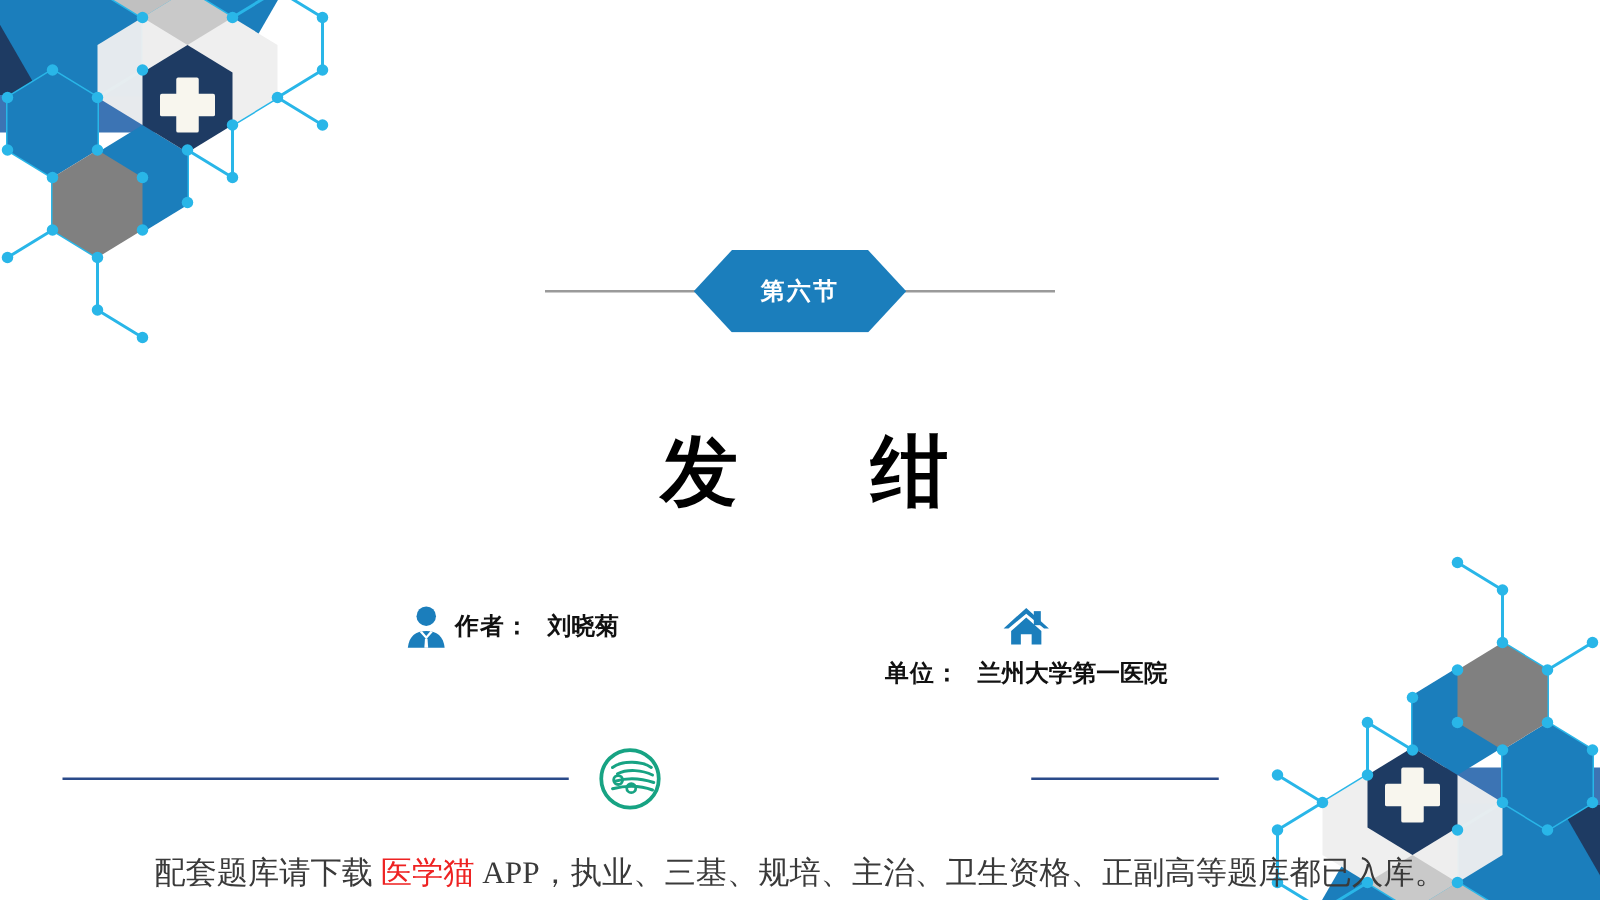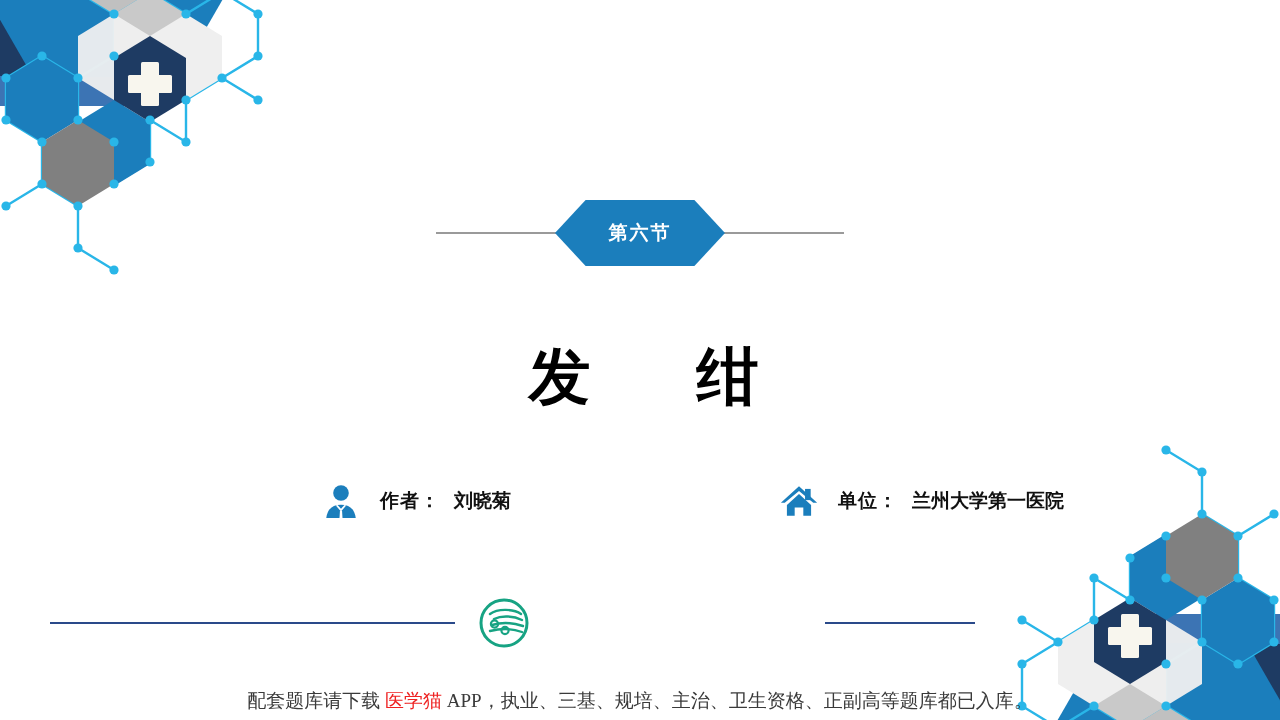--- a/index.html
+++ b/index.html
@@ -44,23 +44,23 @@
     letter-spacing:0.08em;
     font-family:"DejaVu Sans","Liberation Sans",sans-serif;
     margin-left:12px;
   }
   .main-title .gap{display:inline-block;width:48px;}
 
   
   .meta-row{
     position:absolute;left:0;right:0;top:480px;height:48px;
   }
-  .meta-item{position:absolute;display:flex;align-items:center;gap:20px;}
+  .meta-item{position:absolute;display:flex;align-items:center;gap:4px;}
   .meta-author{left:322px;top:0;}
-  .meta-unit{left:780px;top:0;}
+  .meta-unit{left:708px;top:0;flex-direction:column;}
   .meta-icon{width:38px;height:42px;display:block;flex:none;}
   .meta-text{
     font-size:19px;font-weight:bold;color:#111111;
     font-family:"DejaVu Sans","Liberation Sans",sans-serif;
     white-space:nowrap;
   }
   .meta-text .lbl{letter-spacing:1px;}
   .meta-text .val{margin-left:14px;}
 
   
@@ -82,21 +82,21 @@
     font-size:11.5px;letter-spacing:1.25px;color:#2b2b2b;
     font-family:"Liberation Sans","DejaVu Sans",sans-serif;
     margin-top:1px;white-space:nowrap;
   }
 
   
   .promo{
     position:absolute;left:0;right:0;bottom:6px;
     text-align:center;
     font-family:"Liberation Serif","DejaVu Serif",serif;
-    font-size:19px;color:#3a3a3a;
+    font-size:25px;color:#3a3a3a;
     white-space:nowrap;
     z-index:5;
   }
   .promo .hl{color:#ee2222;}
 </style>
 </head>
 <body>
 
 <div class="slide">
 

